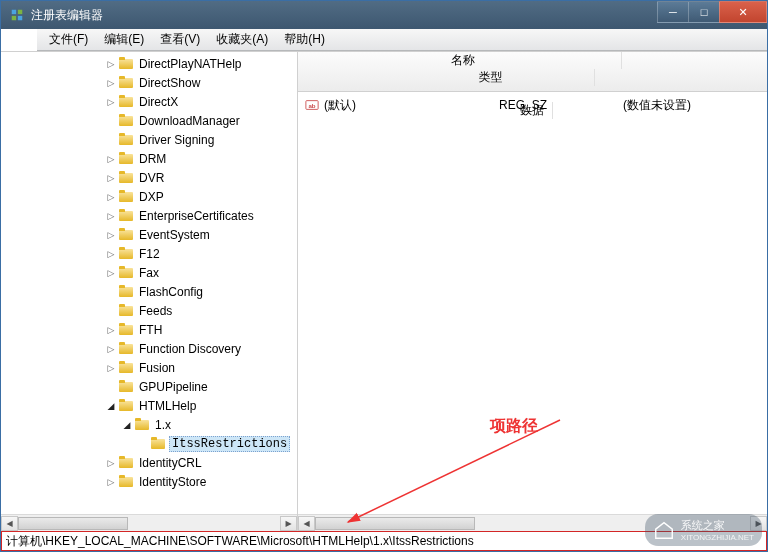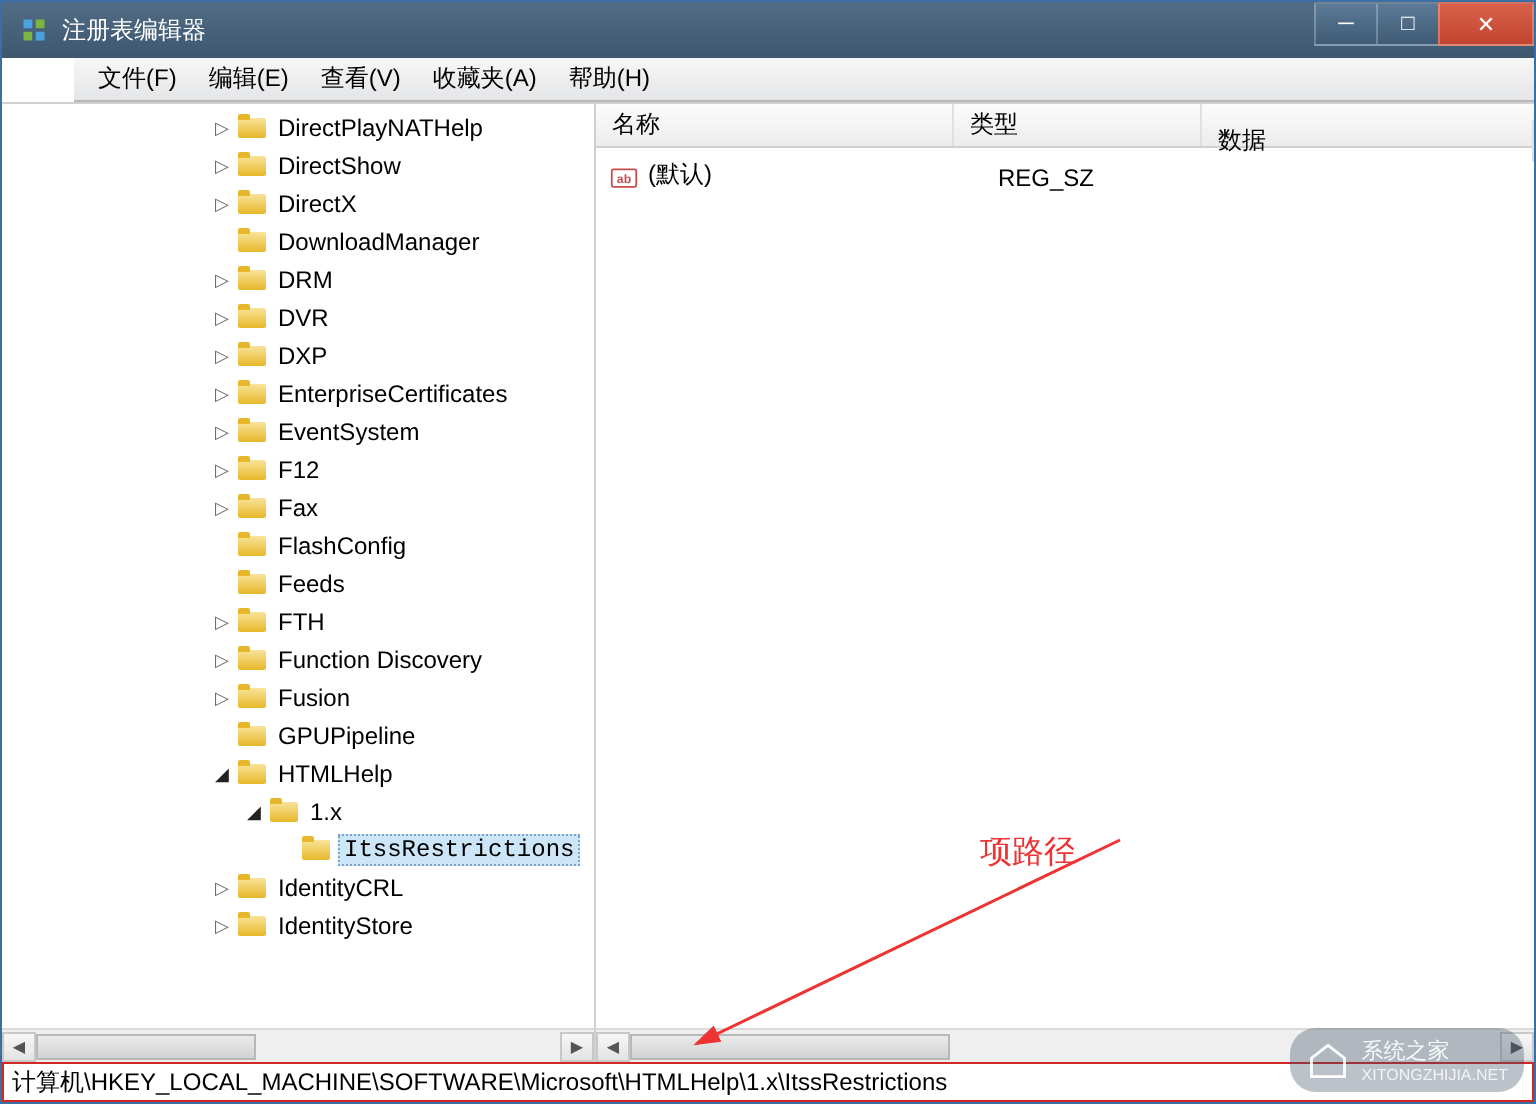--- a/index.html
+++ b/index.html
@@ -21,38 +21,38 @@
 .tree { padding-left: 8px; }
 .tree-row { display: flex; align-items: center; height: 19px; white-space: nowrap; cursor: pointer; }
 .tw { width: 12px; height: 12px; display: inline-flex; align-items: center; justify-content: center; color: #6a6a6a; font-size: 9px; margin-right: 2px; }
 .folder-icon { width: 14px; height: 12px; margin-right: 4px; display: inline-block; position: relative; }
 .folder-icon::before { content: ""; position: absolute; left: 0; top: 1px; width: 14px; height: 10px; background: linear-gradient(#f9e39b, #e6b829); border-radius: 1px; }
 .folder-icon::after { content: ""; position: absolute; left: 0; top: -1px; width: 6px; height: 3px; background: #e6b829; border-radius: 1px 1px 0 0; }
 .tree-row.sel .label { background: #cde6f7; border: 1px dotted #7da2ce; padding: 0 2px; font-family: Liberation Mono, monospace; }
 .tree-row .label { padding: 0 2px; }
 .indent { display: inline-block; }
 .right-pane { flex: 1; display: flex; flex-direction: column; background: #fff; }
-.col-headers { height: 22px; border-bottom: 1px solid #d0d0d0; display: flex; align-items: center; background: linear-gradient(#fcfcfc, #ececec); }
+.col-headers { height: 40px; border-bottom: 1px solid #d0d0d0; display: flex; align-items: center; background: linear-gradient(#fcfcfc, #ececec); flex-direction: column; }
 .col { padding: 0 8px; border-right: 1px solid #e0e0e0; height: 100%; display: flex; align-items: center; cursor: pointer; }
 .col.name { width: 179px; }
 .col.type { width: 124px; }
 .col.data { flex: 1; margin-top: 16px; }
 .list-body { flex: 1; padding: 4px 0; overflow: hidden; }
-.list-row { display: flex; align-items: flex-end; height: 18px; padding-left: 6px; cursor: pointer; }
+.list-row { display: flex; align-items: center; height: 18px; padding-left: 6px; cursor: pointer; }
 .val-icon { width: 16px; height: 14px; margin-right: 4px; display: inline-flex; align-items: center; justify-content: center; }
 .val-icon svg { width: 14px; height: 14px; }
 .cell-name { width: 173px; }
 .cell-type { width: 124px; padding-left: 2px; }
 .cell-data { flex: 1; padding-left: 2px; }
 .hscroll { height: 17px; background: #f0f0f0; border-top: 1px solid #dadada; display: flex; align-items: center; }
 .sb-btn { width: 17px; height: 15px; background: linear-gradient(#f7f7f7, #e3e3e3); border: 1px solid #c8c8c8; display: flex; align-items: center; justify-content: center; font-size: 8px; color: #555; cursor: pointer; }
 .sb-track { flex: 1; height: 15px; background: #efefef; position: relative; }
 .sb-thumb { position: absolute; left: 0; top: 0; height: 13px; width: 110px; background: linear-gradient(#eaeaea, #d2d2d2); border: 1px solid #b8b8b8; margin-top: 1px; }
 .statusbar { height: 20px; border: 1px solid #d32626; background: #fff; display: flex; align-items: center; padding: 0 4px; overflow: hidden; white-space: nowrap; font-size: 12px; }
-.annotation { position: absolute; color: #e33; font-size: 16px; pointer-events: none; }
+.annotation { position: absolute; color: #e33; font-size: 16px; pointer-events: none; font-weight: bold; }
 .arrow-svg { position: absolute; pointer-events: none; }
 .watermark { position: absolute; right: 6px; bottom: 6px; color: rgba(255,255,255,0.9); font-size: 11px; display: flex; align-items: center; gap: 6px; background: rgba(60,80,100,0.35); padding: 4px 8px; border-radius: 13px; }
 .watermark .wm-icon { width: 22px; height: 22px; }
 </style>
 </head>
 <body>
 
 <div class="window">
 
   <div class="titlebar">
@@ -103,20 +103,26 @@
               <span class="label">DirectX</span>
             </div>
             <div class="tree-row">
               <span class="indent" style="width: 96px;"></span>
               <span class="tw"></span>
               <span class="folder-icon"></span>
               <span class="label">DownloadManager</span>
             </div>
             <div class="tree-row">
               <span class="indent" style="width: 96px;"></span>
+              <span class="tw"></span>
+              <span class="folder-icon"></span>
+              <span class="label">Driver Signing</span>
+            </div>
+            <div class="tree-row">
+              <span class="indent" style="width: 96px;"></span>
               <span class="tw">▷</span>
               <span class="folder-icon"></span>
               <span class="label">DRM</span>
             </div>
             <div class="tree-row">
               <span class="indent" style="width: 96px;"></span>
               <span class="tw">▷</span>
               <span class="folder-icon"></span>
               <span class="label">DVR</span>
             </div>
@@ -236,20 +242,21 @@
       <div class="list-body" id="listbody">
           <div class="list-row">
             <span class="val-icon">
               <svg viewBox="0 0 16 16">
                 <rect x="1" y="3" width="14" height="10" rx="1" fill="#fff" stroke="#c94c4c"></rect>
                 <text x="8" y="11" font-size="7" text-anchor="middle" fill="#c94c4c" font-weight="bold">ab</text>
               </svg>
             </span>
             <span class="cell-name">(默认)</span>
             <span class="cell-type">REG_SZ</span>
+            <span class="cell-data">(数值未设置)</span>
           </div>
         </div>
       <div class="hscroll">
         <div class="sb-btn">◀</div>
         <div class="sb-track">
             <div class="sb-thumb" style="width:160px"></div>
           </div>
         <div class="sb-btn">▶</div>
       </div>
     </div>

